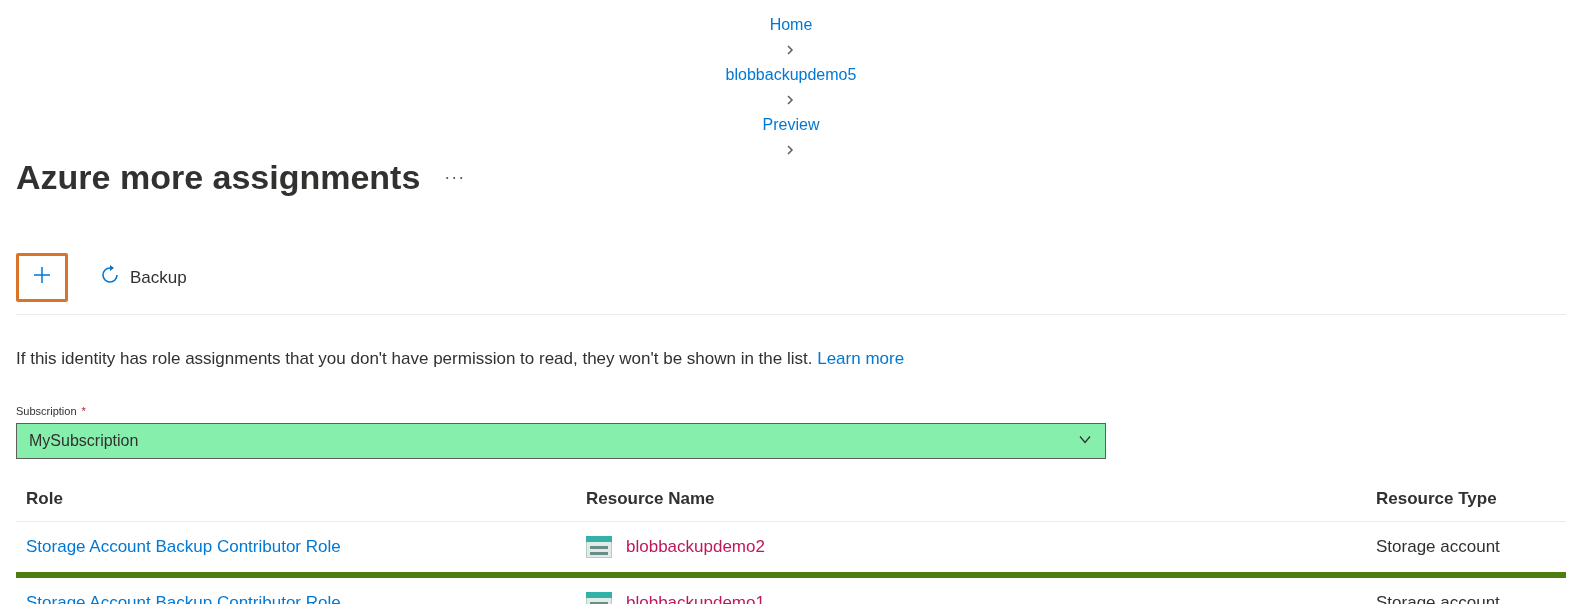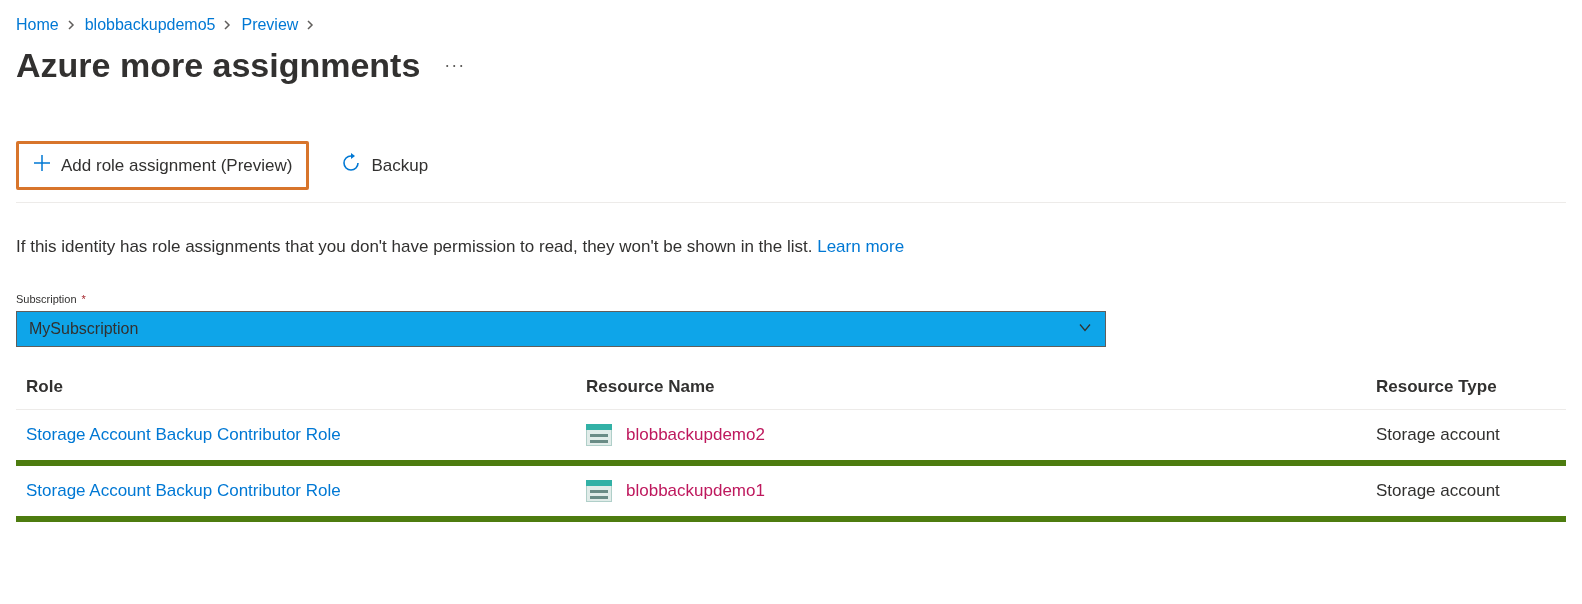--- a/index.html
+++ b/index.html
@@ -10,21 +10,21 @@
     font-size: 14px;
     color: #323130;
     background: #ffffff;
     width: 1582px;
   }
   .breadcrumb {
     display: flex;
     align-items: center;
     gap: 8px;
     font-size: 16px;
-    margin-bottom: 12px;
+    flex-direction: column;
   }
   .breadcrumb a {
     color: #0078d4;
     text-decoration: none;
     cursor: pointer;
   }
   .breadcrumb-sep {
     color: #605e5c;
     font-size: 14px;
   }
@@ -91,21 +91,21 @@
   .required { color: #a4262c; margin-left: 2px; }
   .select-wrap {
     position: relative;
     width: 1090px;
     margin-bottom: 18px;
   }
   .select-box {
     width: 100%;
     padding: 8px 40px 8px 12px;
     border: 1px solid #605e5c;
-    background: #0ea5e9;
+    background: #86efac;
     font-size: 16px;
     color: #323130;
     font-family: inherit;
     cursor: pointer;
     text-align: left;
   }
   .select-chevron {
     position: absolute;
     right: 14px;
     top: 50%;
@@ -189,21 +189,20 @@
   <span class="ellipsis-btn">···</span>
 </div>
 
 <div class="toolbar">
   <button class="toolbar-btn highlighted">
     <span class="icon">
       <svg width="18" height="18" viewBox="0 0 18 18">
           <path d="M9 1 V17 M1 9 H17" stroke="#0078d4" stroke-width="1.5" fill="none"></path>
         </svg>
     </span>
-    <span>Add role assignment (Preview)</span>
   </button>
   <button class="toolbar-btn">
     <span class="icon">
       <svg width="20" height="20" viewBox="0 0 20 20">
           <path d="M10 3 A7 7 0 1 0 17 10" stroke="#0078d4" stroke-width="1.6" fill="none"></path>
           <path d="M10 0 L10 6 L14 3 Z" fill="#0078d4"></path>
         </svg>
     </span>
     <span>Backup</span>
   </button>

